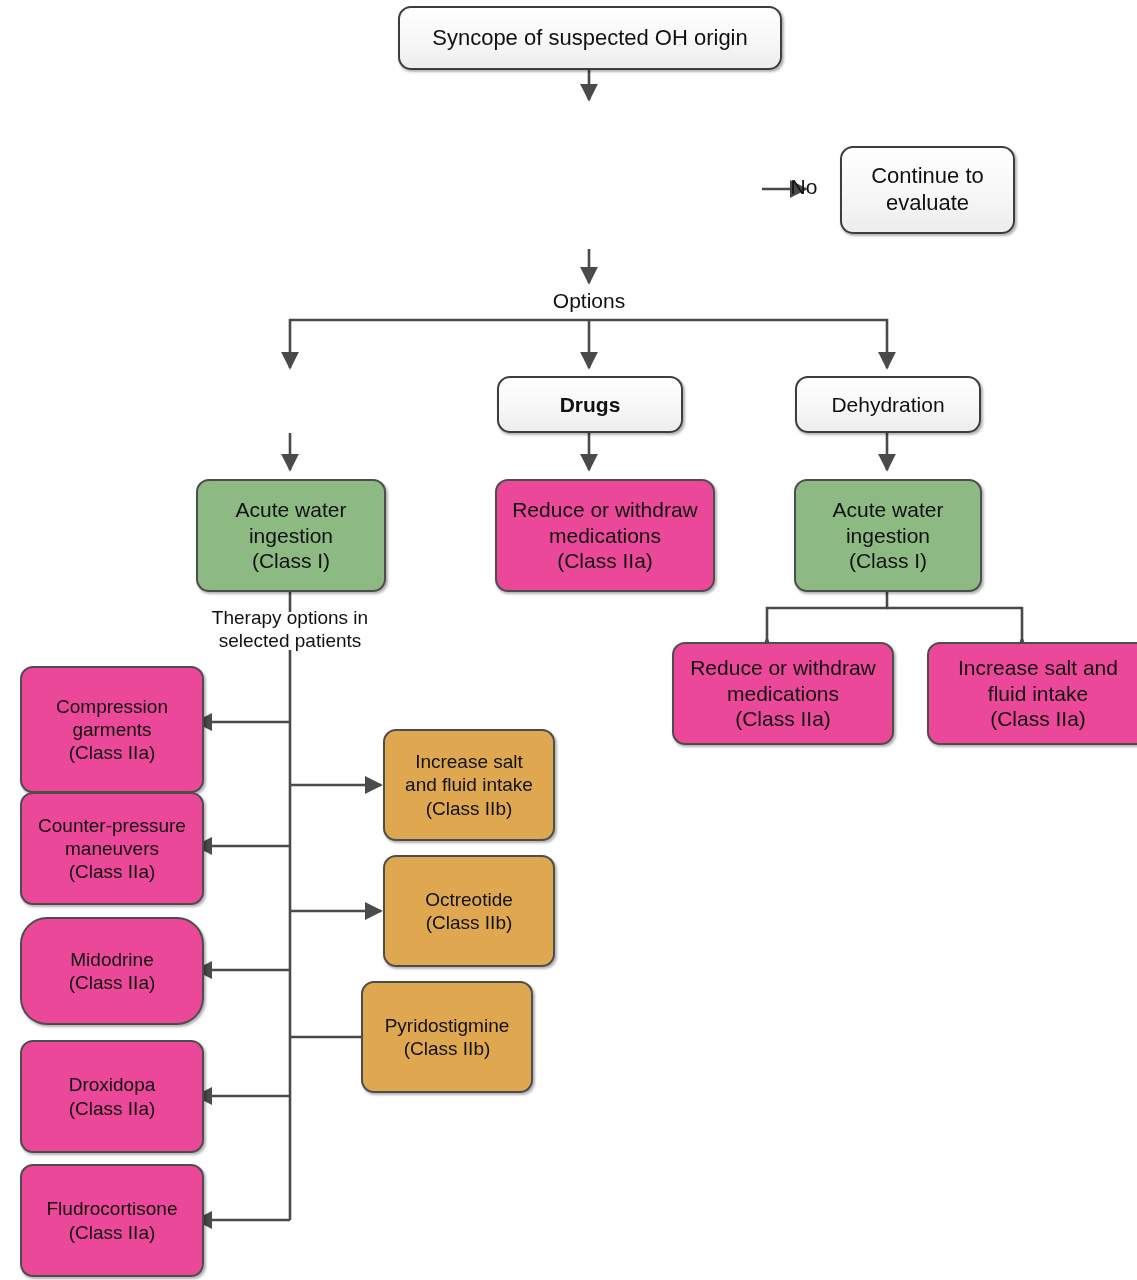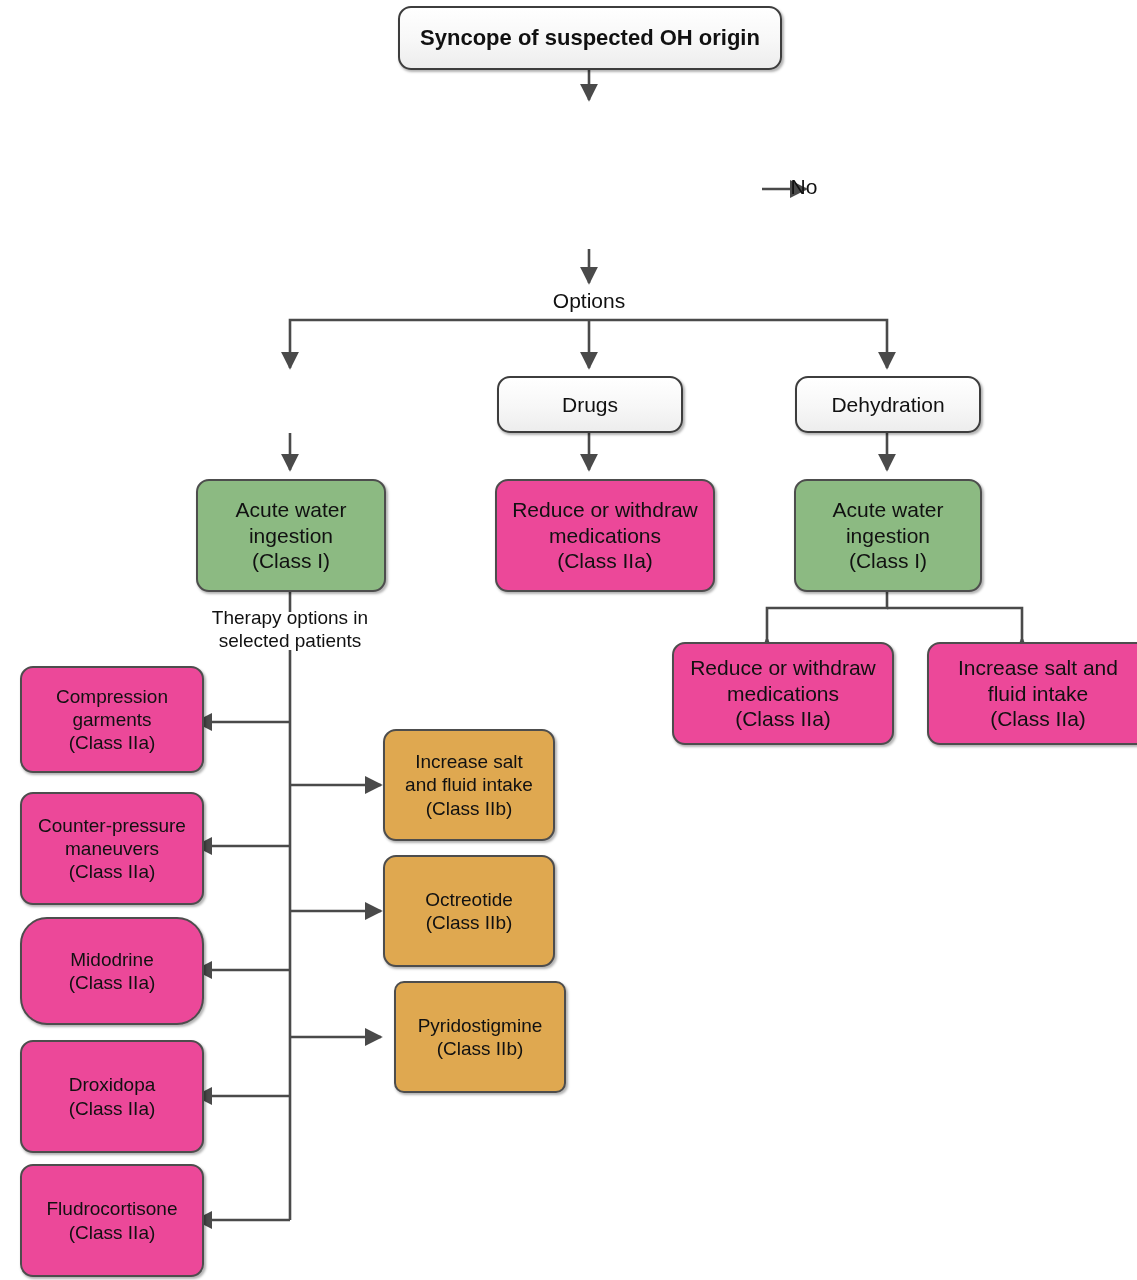--- a/index.html
+++ b/index.html
@@ -79,21 +79,21 @@
     color: #111111;
     line-height: 1.25;
   }
   .edge-label {
     position: absolute;
     color: #111111;
     text-align: center;
     white-space: pre-line;
     line-height: 1.2;
   }
-  .fs22 { font-size: 22px; font-weight: bold; }
+  .fs22 { font-size: 22px; }
   .fs21 { font-size: 21px; }
   .fs19 { font-size: 19px; }
 </style>
 </head>
 <body>
 
 <div id="chart-root">
 
   <svg class="edges" viewBox="0 0 1137 1280">
     <defs>
@@ -143,25 +143,29 @@
     </g>
   </svg>
 
   <div class="node plain fs22" style="left:398px; top:6px; width:384px; height:64px;">
     <span>Syncope of suspected OH origin</span>
   </div>
 
 
   <div class="edge-label fs21" style="left:768px; top:174px; width:40px;margin-left:16px;">No</div>
 
+  <div class="node plain fs22" style="left:840px; top:146px; width:175px; height:88px;">
+    <span>Continue to
+evaluate</span>
+  </div>
 
   <div class="edge-label fs21" style="left:529px; top:288px; width:120px;">Options</div>
 
 
-  <div class="node plain fs21" style="left:497px; top:376px; width:186px; height:57px;">
+  <div class="node plain fs21" style="left:497px; top:376px; width:186px; height:57px;font-weight:bold;">
     <span>Drugs</span>
   </div>
 
   <div class="node plain fs21" style="left:795px; top:376px; width:186px; height:57px;">
     <span>Dehydration</span>
   </div>
 
   <div class="node green fs21" style="left:196px; top:479px; width:190px; height:113px;">
     <span>Acute water
 ingestion
@@ -188,21 +192,21 @@
 
   <div class="node yellow fs21" style="left:911px; top:642px; width:222px; height:103px;">
     <span>Increase salt and
 fluid intake
 (Class IIa)</span>
   </div>
 
   <div class="edge-label fs19" style="left:190px; top:607px; width:200px;">Therapy options in
 selected patients</div>
 
-  <div class="node yellow fs19" style="left:4px; top:666px; width:184px; height:107px;">
+  <div class="node yellow fs19" style="left:4px; top:666px; width:184px; height:127px;">
     <span>Compression
 garments
 (Class IIa)</span>
   </div>
 
   <div class="node yellow fs19" style="left:4px; top:792px; width:184px; height:113px;">
     <span>Counter-pressure
 maneuvers
 (Class IIa)</span>
   </div>
@@ -226,18 +230,18 @@
     <span>Increase salt
 and fluid intake
 (Class IIb)</span>
   </div>
 
   <div class="node orange fs19" style="left:383px; top:855px; width:172px; height:112px;">
     <span>Octreotide
 (Class IIb)</span>
   </div>
 
-  <div class="node orange fs19" style="left:394px; top:981px; width:172px; height:112px;border-radius:10px;">
+  <div class="node orange fs19" style="left:361px; top:981px; width:172px; height:112px;">
     <span>Pyridostigmine
 (Class IIb)</span>
   </div>
 
 </div>
 
 </body></html>

